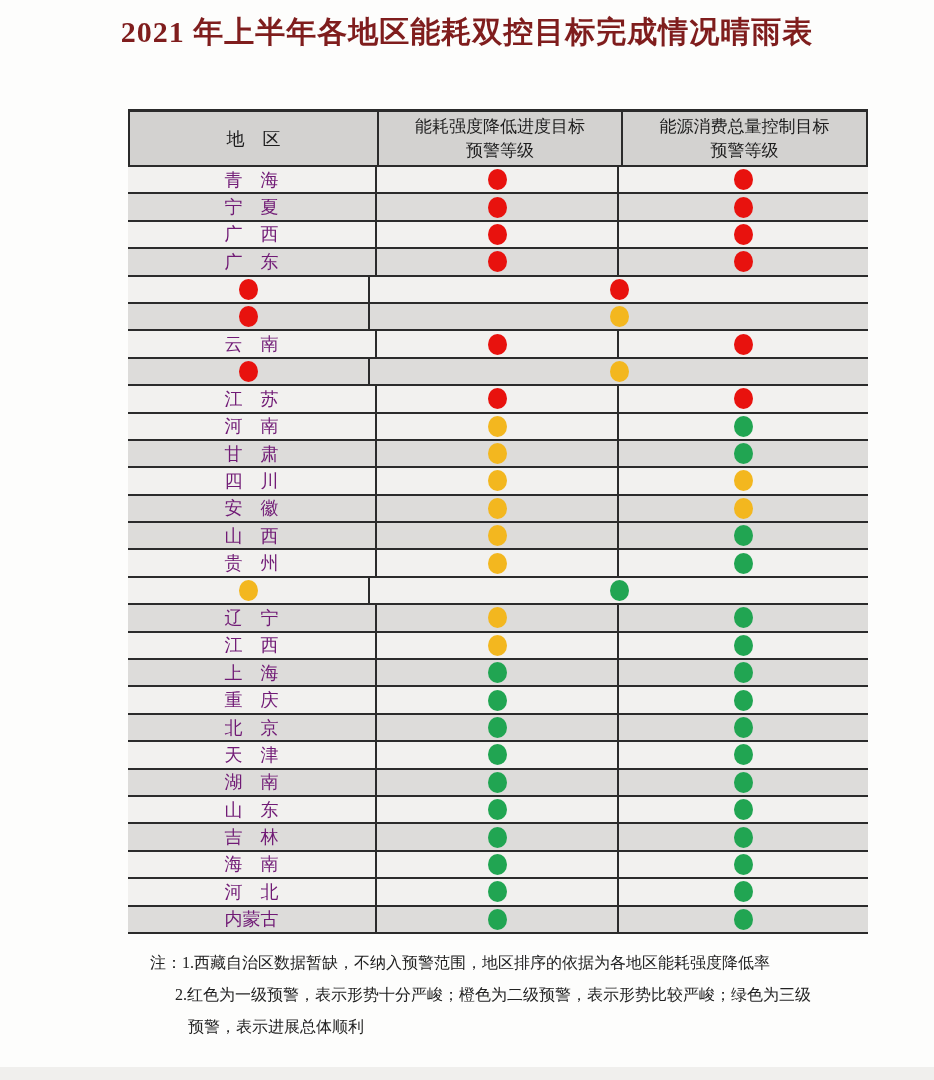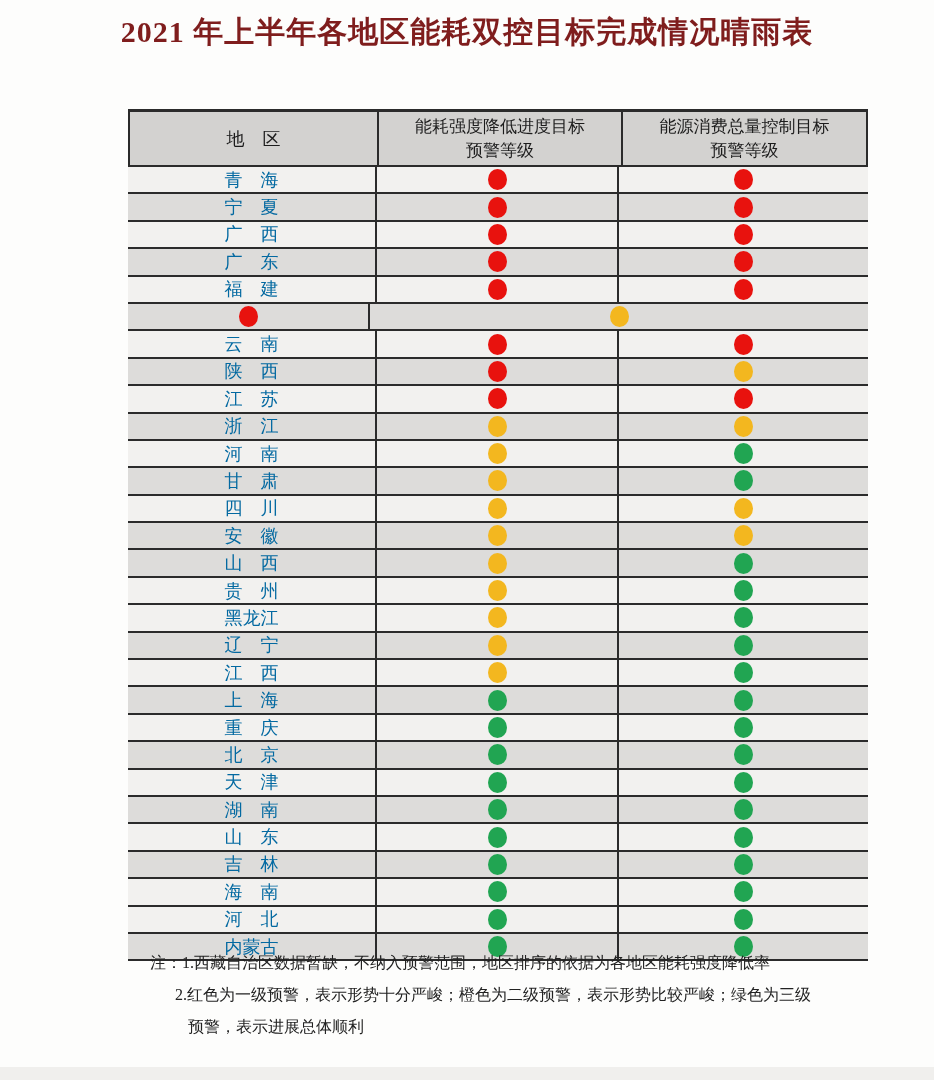--- a/index.html
+++ b/index.html
@@ -72,21 +72,21 @@
   .cell {
     display: flex;
     align-items: center;
     justify-content: center;
     box-sizing: border-box;
   }
   .cell.region {
     width: 249px;
     border-right: 2px solid #2b2b2b;
     font-size: 18px;
-    color: #0369a1;
+    color: #701a75;
   }
   .cell.mid {
     width: 242px;
     border-right: 2px solid #2b2b2b;
   }
   .cell.last { flex: 1; }
   .dot {
     display: block;
     width: 19px; height: 21px;
     border-radius: 50%;
@@ -159,21 +159,20 @@
         <div class="row dark">
           <div class="cell region">广　东</div>
           <div class="cell mid">
             <span class="dot" style="background: rgb(232, 18, 14);"></span>
           </div>
           <div class="cell last">
             <span class="dot" style="background: rgb(232, 18, 14);"></span>
           </div>
         </div>
         <div class="row light">
-          <div class="cell region">福　建</div>
           <div class="cell mid">
             <span class="dot" style="background: rgb(232, 18, 14);"></span>
           </div>
           <div class="cell last">
             <span class="dot" style="background: rgb(232, 18, 14);"></span>
           </div>
         </div>
         <div class="row dark">
           <div class="cell mid">
             <span class="dot" style="background: rgb(232, 18, 14);"></span>
@@ -185,46 +184,36 @@
         <div class="row light">
           <div class="cell region">云　南</div>
           <div class="cell mid">
             <span class="dot" style="background: rgb(232, 18, 14);"></span>
           </div>
           <div class="cell last">
             <span class="dot" style="background: rgb(232, 18, 14);"></span>
           </div>
         </div>
         <div class="row dark">
-          <div class="cell region">陕　西</div>
           <div class="cell mid">
             <span class="dot" style="background: rgb(232, 18, 14);"></span>
           </div>
           <div class="cell last">
             <span class="dot" style="background: rgb(243, 183, 31);"></span>
           </div>
         </div>
         <div class="row light">
           <div class="cell region">江　苏</div>
           <div class="cell mid">
             <span class="dot" style="background: rgb(232, 18, 14);"></span>
           </div>
           <div class="cell last">
             <span class="dot" style="background: rgb(232, 18, 14);"></span>
           </div>
         </div>
-        <div class="row dark">
-          <div class="cell region">浙　江</div>
-          <div class="cell mid">
-            <span class="dot" style="background: rgb(243, 183, 31);"></span>
-          </div>
-          <div class="cell last">
-            <span class="dot" style="background: rgb(243, 183, 31);"></span>
-          </div>
-        </div>
         <div class="row light">
           <div class="cell region">河　南</div>
           <div class="cell mid">
             <span class="dot" style="background: rgb(243, 183, 31);"></span>
           </div>
           <div class="cell last">
             <span class="dot" style="background: rgb(33, 165, 82);"></span>
           </div>
         </div>
         <div class="row dark">
@@ -266,21 +255,20 @@
         <div class="row light">
           <div class="cell region">贵　州</div>
           <div class="cell mid">
             <span class="dot" style="background: rgb(243, 183, 31);"></span>
           </div>
           <div class="cell last">
             <span class="dot" style="background: rgb(33, 165, 82);"></span>
           </div>
         </div>
         <div class="row light">
-          <div class="cell region">黑龙江</div>
           <div class="cell mid">
             <span class="dot" style="background: rgb(243, 183, 31);"></span>
           </div>
           <div class="cell last">
             <span class="dot" style="background: rgb(33, 165, 82);"></span>
           </div>
         </div>
         <div class="row dark">
           <div class="cell region">辽　宁</div>
           <div class="cell mid">

